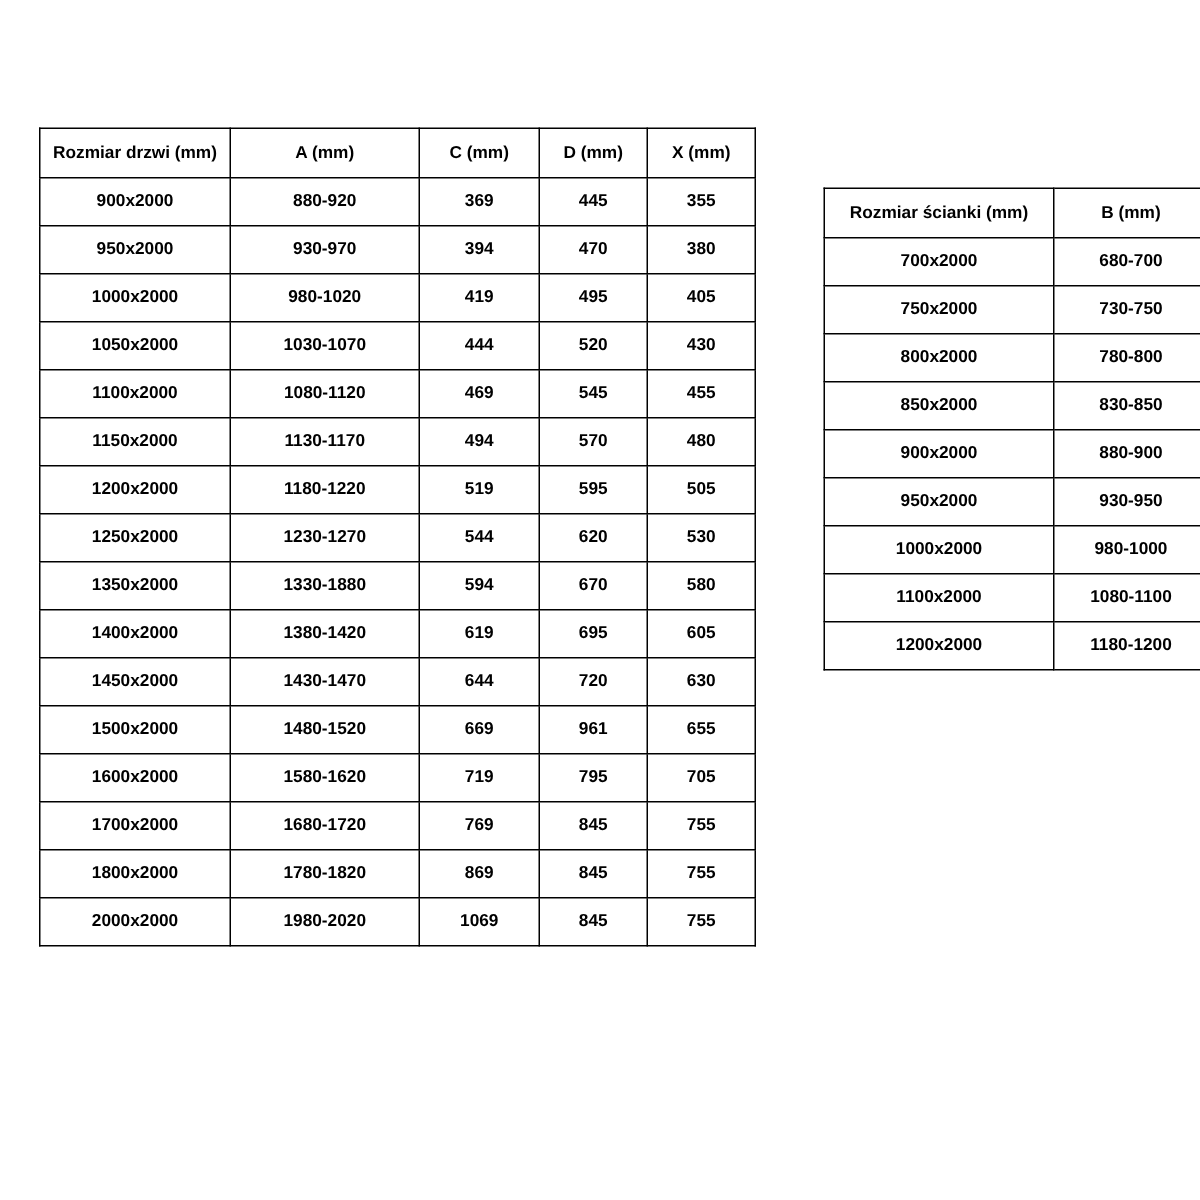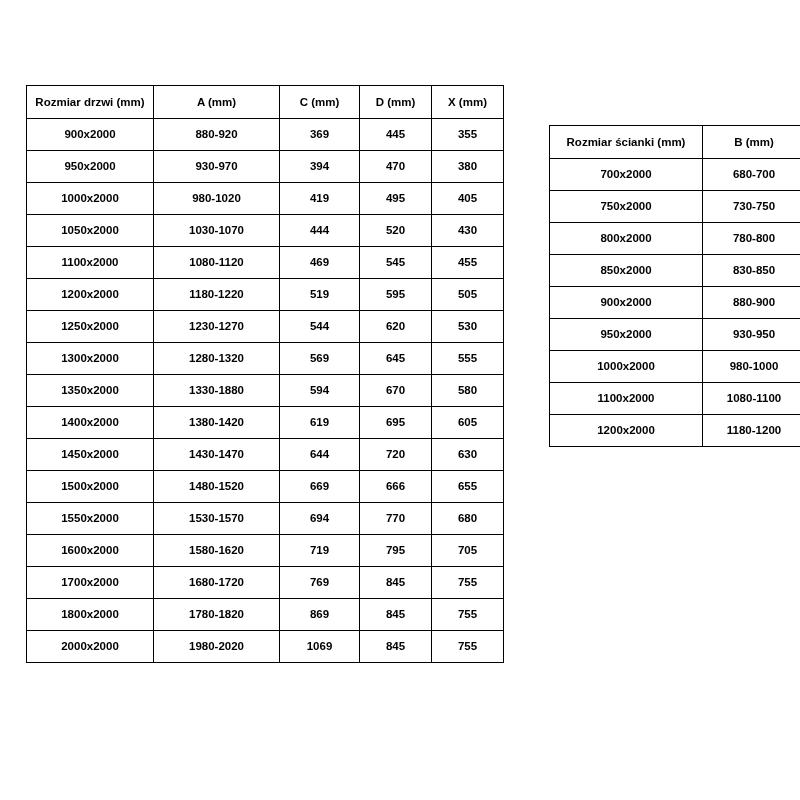--- a/index.html
+++ b/index.html
@@ -120,41 +120,41 @@
           <td>430</td>
         </tr>
         <tr>
           <td>1100x2000</td>
           <td>1080-1120</td>
           <td>469</td>
           <td>545</td>
           <td>455</td>
         </tr>
         <tr>
+          <td>1150x2000</td>
+          <td>1130-1170</td>
+          <td>494</td>
+          <td>570</td>
+          <td>480</td>
+        </tr>
+        <tr>
           <td>1200x2000</td>
           <td>1180-1220</td>
           <td>519</td>
           <td>595</td>
           <td>505</td>
         </tr>
         <tr>
           <td>1250x2000</td>
           <td>1230-1270</td>
           <td>544</td>
           <td>620</td>
           <td>530</td>
         </tr>
         <tr>
-          <td>1300x2000</td>
-          <td>1280-1320</td>
-          <td>569</td>
-          <td>645</td>
-          <td>555</td>
-        </tr>
-        <tr>
           <td>1350x2000</td>
           <td>1330-1880</td>
           <td>594</td>
           <td>670</td>
           <td>580</td>
         </tr>
         <tr>
           <td>1400x2000</td>
           <td>1380-1420</td>
           <td>619</td>
@@ -165,29 +165,22 @@
           <td>1450x2000</td>
           <td>1430-1470</td>
           <td>644</td>
           <td>720</td>
           <td>630</td>
         </tr>
         <tr>
           <td>1500x2000</td>
           <td>1480-1520</td>
           <td>669</td>
-          <td>666</td>
+          <td>961</td>
           <td>655</td>
-        </tr>
-        <tr>
-          <td>1550x2000</td>
-          <td>1530-1570</td>
-          <td>694</td>
-          <td>770</td>
-          <td>680</td>
         </tr>
         <tr>
           <td>1600x2000</td>
           <td>1580-1620</td>
           <td>719</td>
           <td>795</td>
           <td>705</td>
         </tr>
         <tr>
           <td>1700x2000</td>

